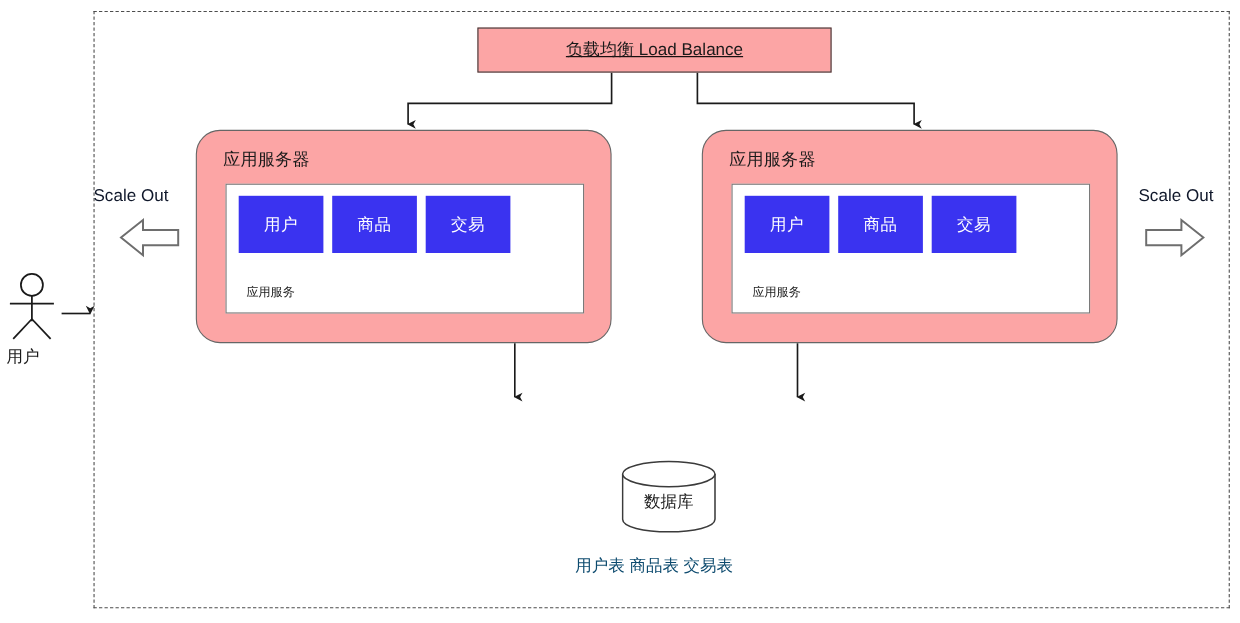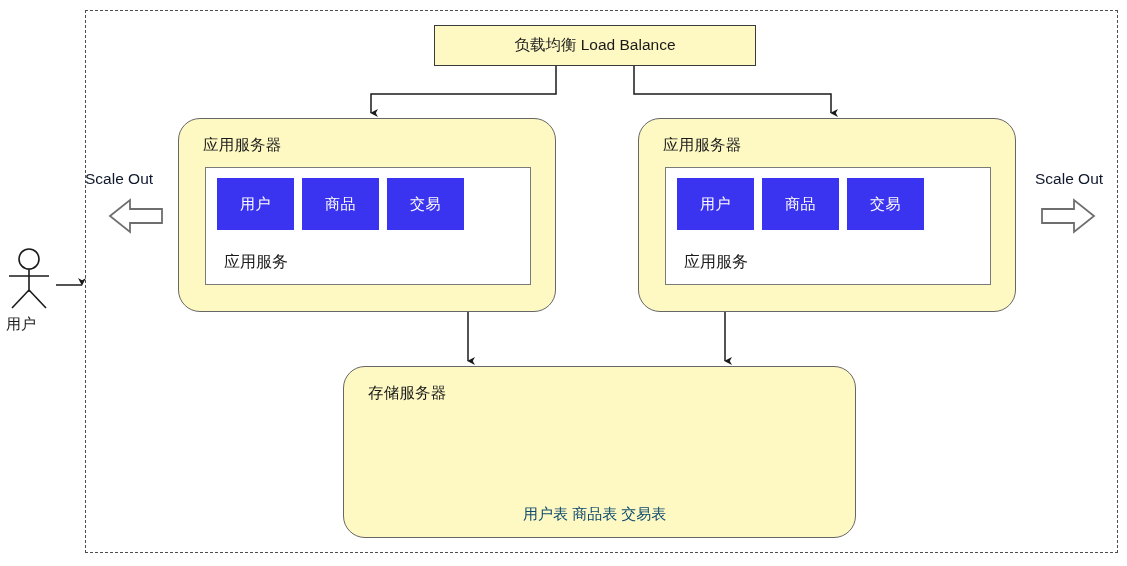--- a/index.html
+++ b/index.html
@@ -21,22 +21,23 @@
     left:85px; top:10px;
     width:1033px; height:543px;
     border:1.6px dashed #4d4d4d;
     box-sizing:border-box;
     background:transparent;
   }
 
   
   .box{
     box-sizing:border-box;
-    background:#fef9c3;
+    background:#fca5a5;
     border:1.6px solid #666666;
+    text-decoration:underline;
   }
   .rbox{border-radius:22px;}
 
   .box-label{
     position:absolute;
     font-size:15.5px;
     color:#1a1a1a;
     white-space:nowrap;
     letter-spacing:.2px;
   }
@@ -73,21 +74,21 @@
     width:77px;height:52px;
     background:#3A33F0;
     color:#ffffff;
     font-size:15px;
     display:flex;align-items:center;justify-content:center;
     letter-spacing:.5px;
   }
   .inner .svc{
     position:absolute;
     left:18px; bottom:11px;
-    font-size:16px;
+    font-size:11px;
     color:#1a1a1a;
     white-space:nowrap;
   }
 
   
   #storage{
     left:343px; top:366px;
     width:513px; height:172px;
   }
   #storage .title{left:24px;top:16px;}
@@ -170,24 +171,28 @@
     <div class="inner">
       <div class="tiles">
         <div class="tile">用户</div>
         <div class="tile">商品</div>
         <div class="tile">交易</div>
       </div>
       <span class="svc">应用服务</span>
     </div>
   </div>
 
-  <div id="storage" class="abs box rbox">
-    <span class="box-label title">存储服务器</span>
-  </div>
-
+
+  <div id="db" class="abs">
+    <svg width="86" height="67" viewBox="0 0 86 67">
+      <path d="M1,13 L1,54 C1,61 20,65.5 43,65.5 C66,65.5 85,61 85,54 L85,13" fill="#ffffff" stroke="#3b3b3b" stroke-width="1.4"></path>
+      <ellipse cx="43" cy="13" rx="42" ry="11.5" fill="#ffffff" stroke="#3b3b3b" stroke-width="1.4"></ellipse>
+    </svg>
+    <span class="dblabel">数据库</span>
+  </div>
 
   <span id="tables" class="abs">用户表 商品表 交易表</span>
 
   <div id="actor" class="abs">
     <svg width="64" height="62" viewBox="0 0 64 62">
       <circle cx="25" cy="11" r="10" fill="#ffffff" stroke="#1a1a1a" stroke-width="1.6"></circle>
       <line x1="25" y1="21" x2="25" y2="44" stroke="#1a1a1a" stroke-width="1.6"></line>
       <line x1="5" y1="28" x2="45" y2="28" stroke="#1a1a1a" stroke-width="1.6"></line>
       <line x1="25" y1="42" x2="8" y2="60" stroke="#1a1a1a" stroke-width="1.6"></line>
       <line x1="25" y1="42" x2="42" y2="60" stroke="#1a1a1a" stroke-width="1.6"></line>

